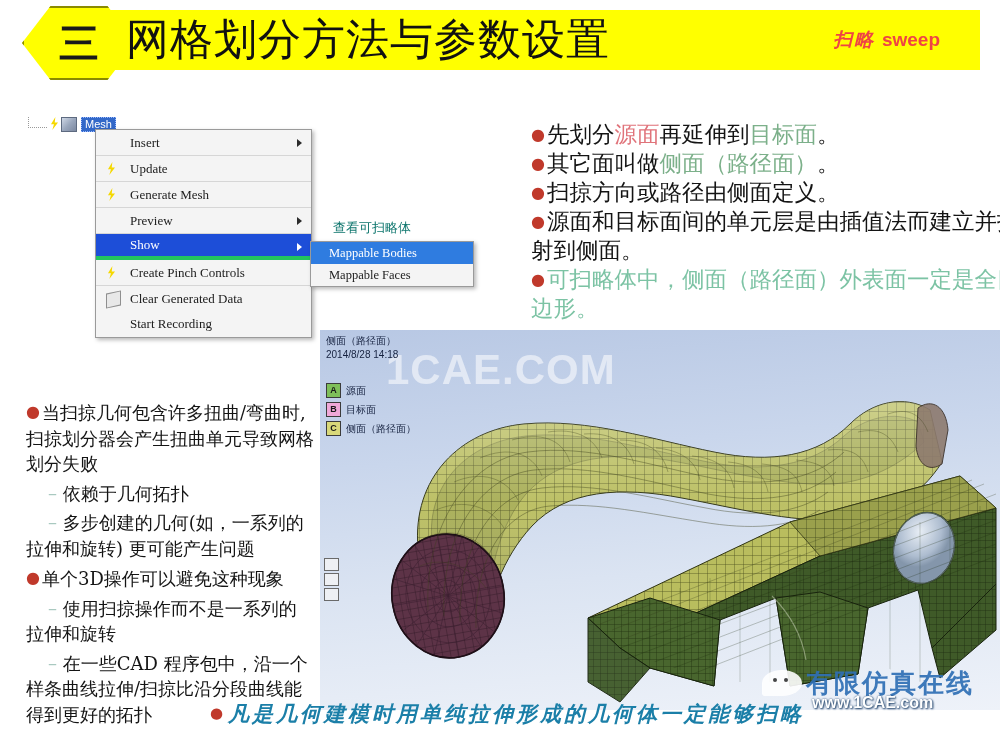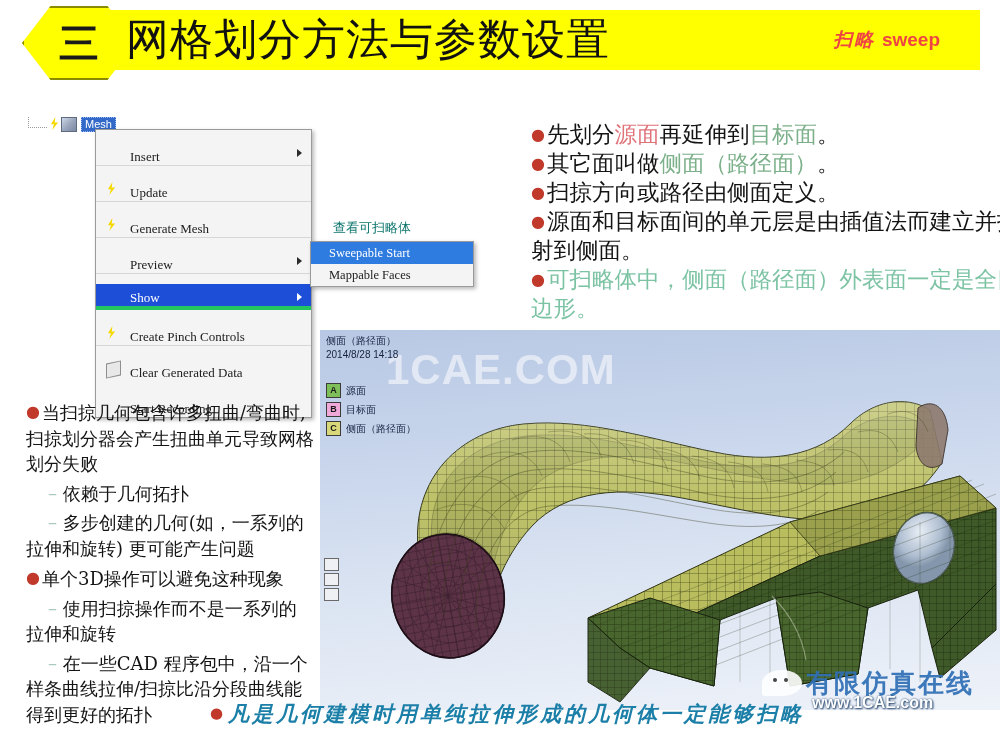--- a/index.html
+++ b/index.html
@@ -64,23 +64,23 @@
 
   
   #context-menu{
     position:absolute;left:95px;top:129px;width:215px;
     background:#f4f4f4;border:1px solid #9a9a9a;
     box-shadow:2px 2px 4px rgba(0,0,0,.28);
     font-size:13px;color:#1b1b1b;
     font-family:"Liberation Serif","DejaVu Serif",serif;
   }
   .mi{
-    position:relative;height:26px;display:flex;align-items:flex-end;
+    position:relative;height:26px;display:flex;align-items:center;
     padding-left:34px;box-sizing:border-box;
-    border-bottom:1px solid #d6d6d6;white-space:nowrap;margin-top:10px;
+    border-bottom:1px solid #d6d6d6;white-space:nowrap;
   }
   .mi:last-child{border-bottom:none;}
   .mi.sel{background:#1d4ed8;color:#fff;border-bottom:4px solid #22c55e;}
   .mi .ico{position:absolute;left:10px;top:6px;}
   .mi .arrow{
     position:absolute;right:9px;top:9px;width:0;height:0;
     border-left:5px solid #2b2b2b;border-top:4px solid transparent;border-bottom:4px solid transparent;
   }
   .mi.sel .arrow{border-left-color:#ffffff;}
   .ico-clear{
@@ -276,21 +276,21 @@
 
   <div class="mi">
     <span>Start Recording</span>
   </div>
 
 </div>
 
 <div id="annot-sweepable">查看可扫略体</div>
 <div id="submenu">
   <div class="smi sel">
-    <span>Sweepable Start</span>
+    <span>Mappable Bodies</span>
   </div>
   <div class="smi">
     <span>Mappable Faces</span>
   </div>
 </div>
 
 <div id="right-bullets">
   <span class="ln">
     <span class="bl">●</span><span>先划分</span><span class="src">源面</span><span>再延伸到</span><span class="tgt">目标面</span><span>。</span>
   </span>

